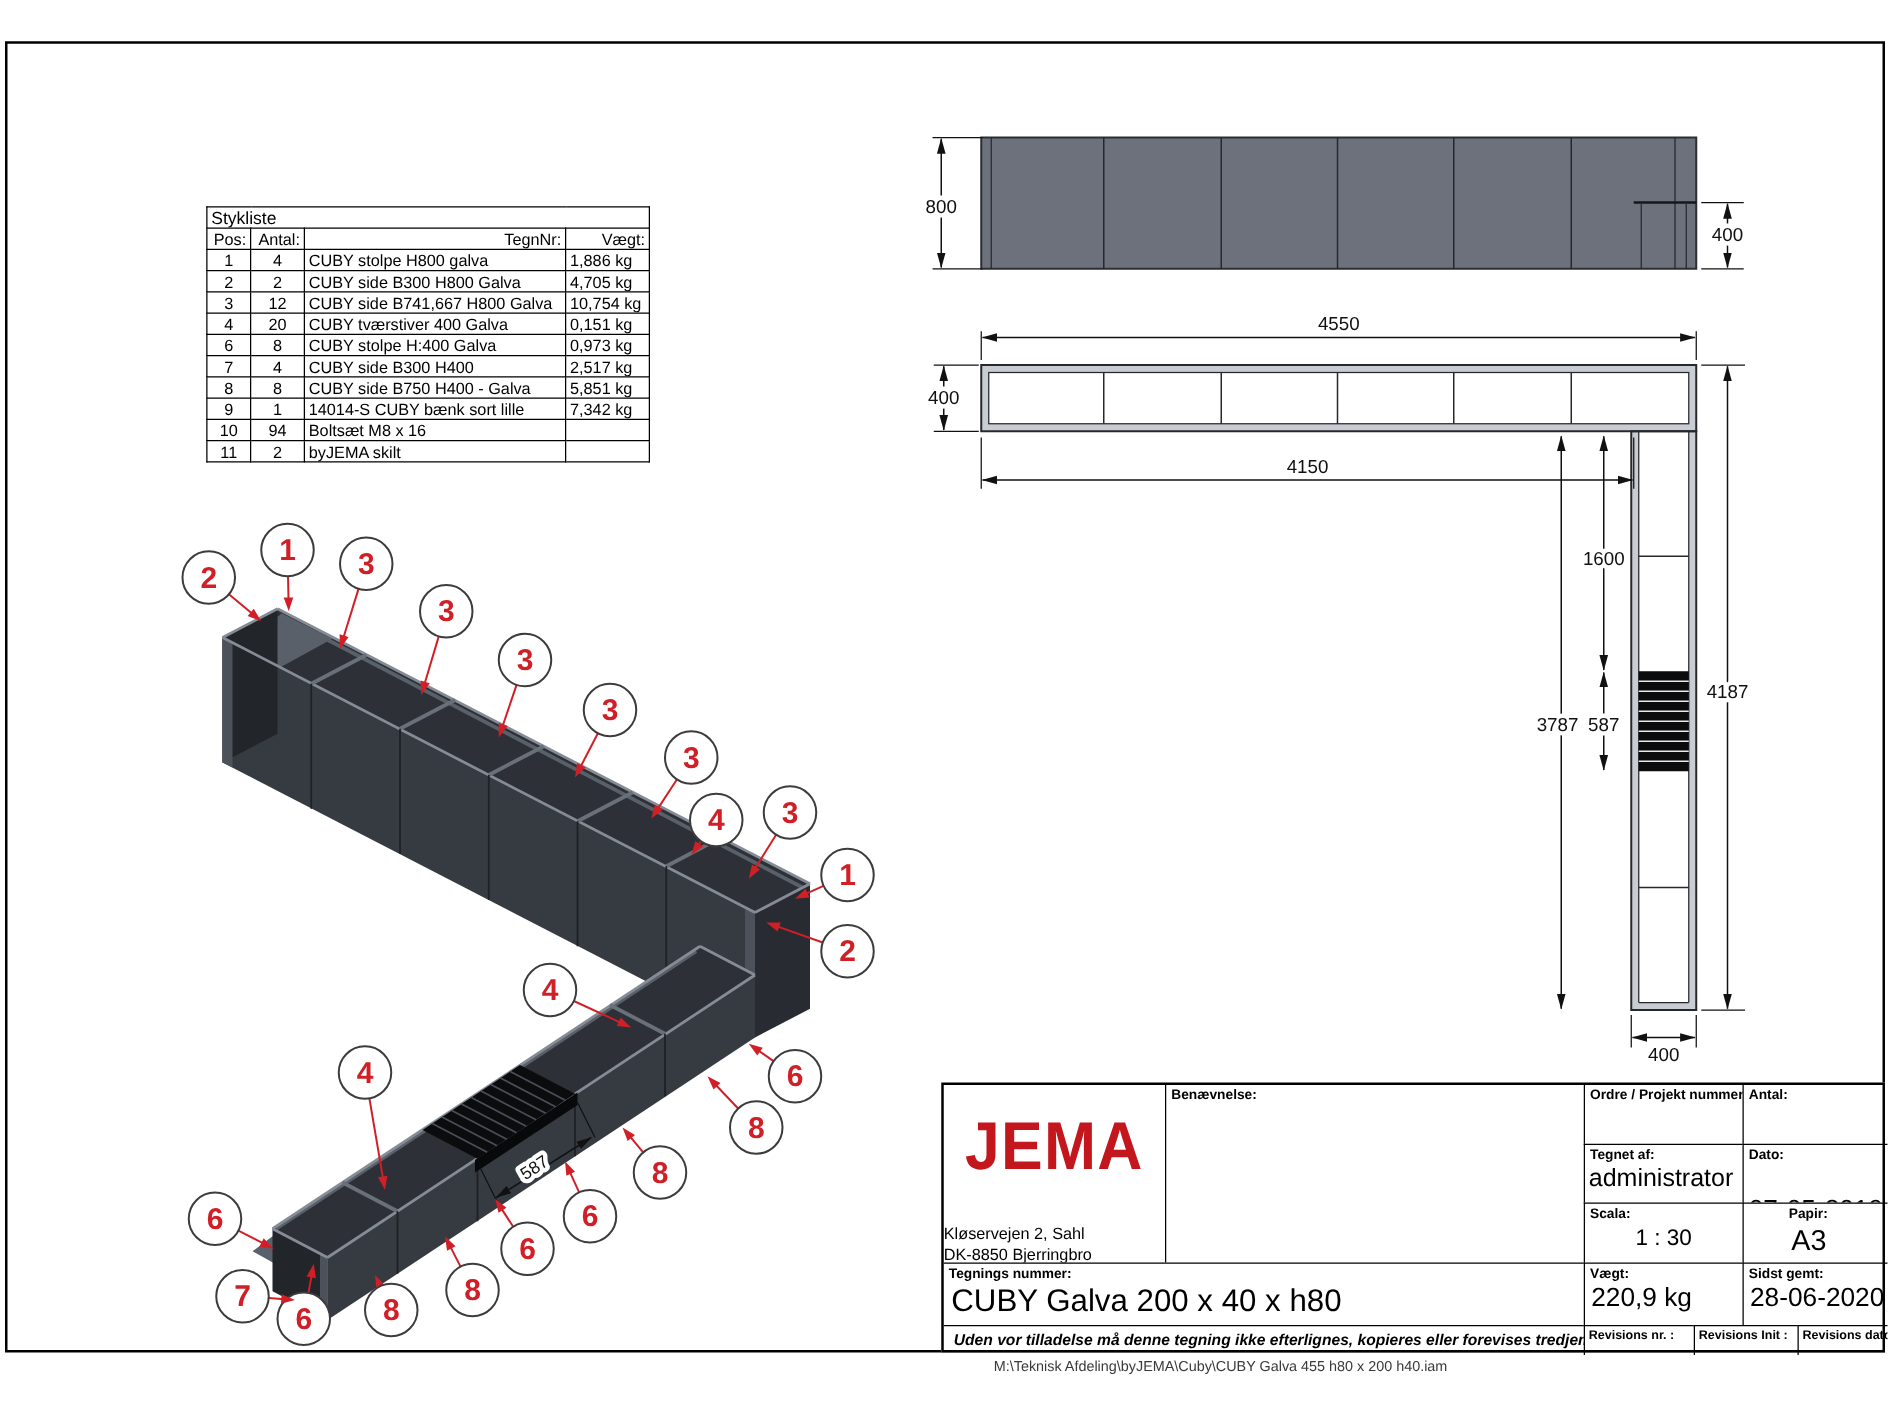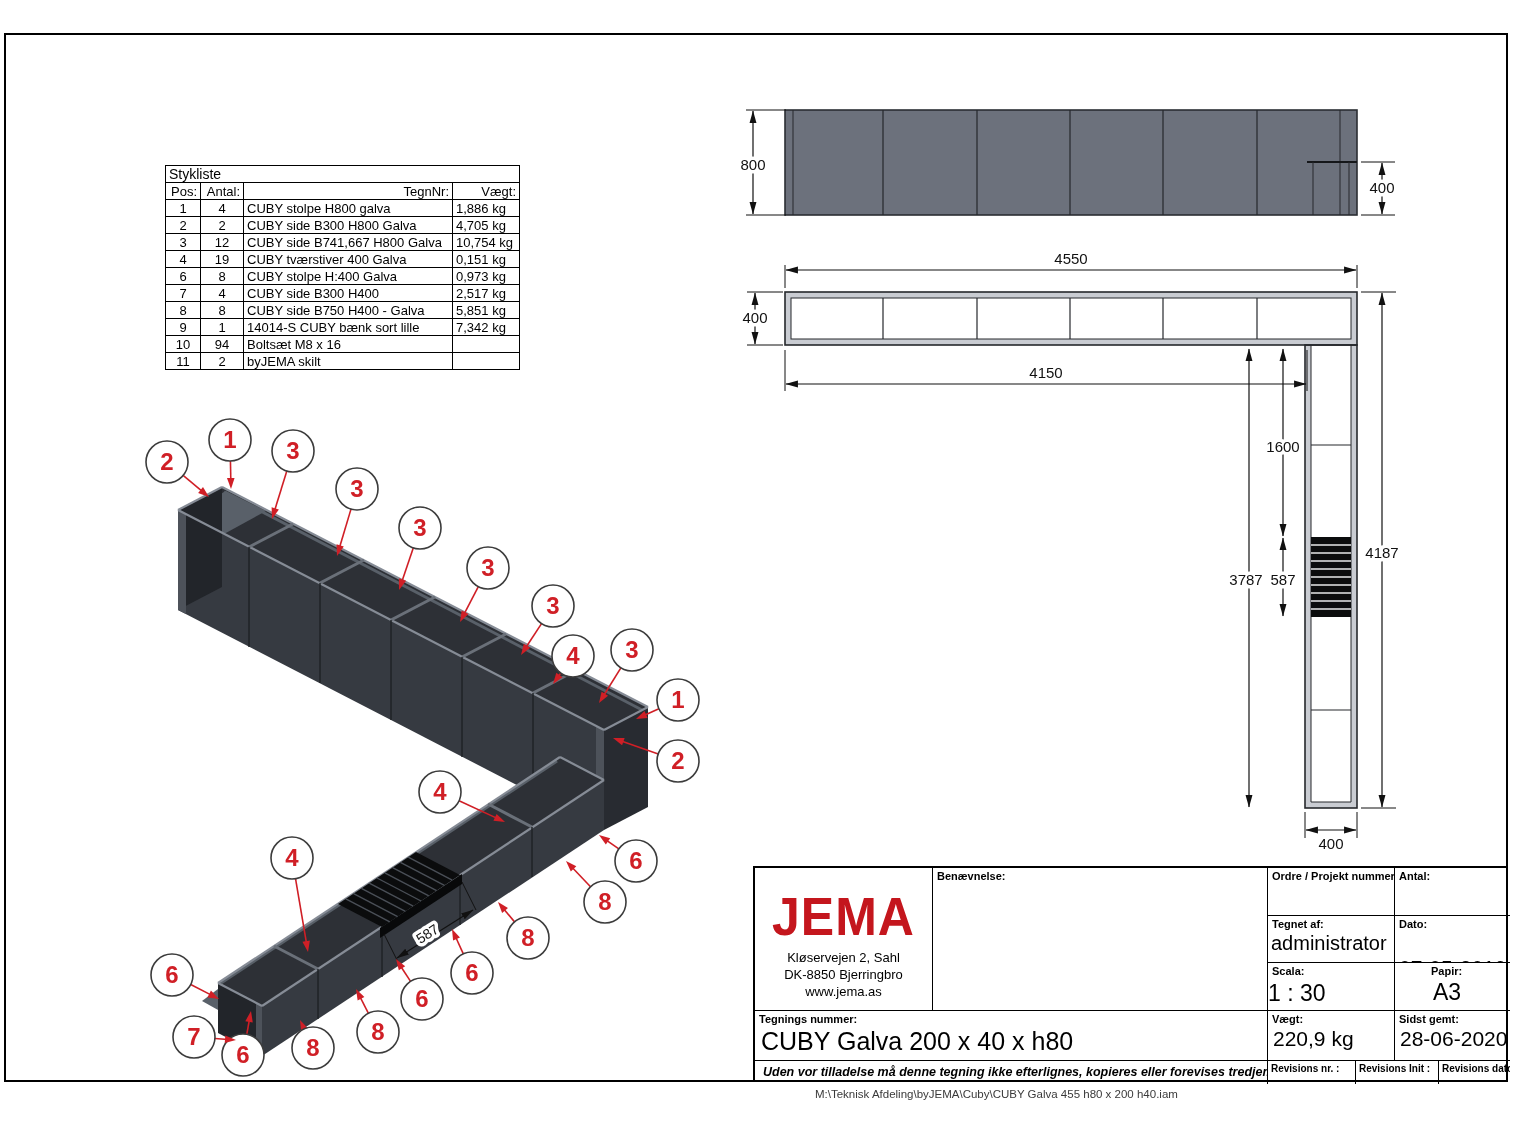--- a/index.html
+++ b/index.html
@@ -20,30 +20,30 @@
   .parts td.c2,.parts td.c3{text-align:left;}
 
   
   .tb{position:absolute;left:753px;top:866px;width:755px;height:216px;
       border:2px solid #000;box-sizing:border-box;background:#fff;}
   .cell{position:absolute;box-sizing:border-box;overflow:hidden;}
   .bl{border-left:1.5px solid #000;} .bt{border-top:1.5px solid #000;}
   .lbl{font-size:11px;font-weight:bold;padding:2px 4px;white-space:nowrap;}
   .logo{width:100%;text-align:center;font-weight:bold;font-size:50px;letter-spacing:1px;
         margin-top:20px;transform:scaleY(1.08);}
-  .addr{width:100%;text-align:center;font-size:13px;line-height:1.32;margin-top:3px;}
+  .addr{width:100%;text-align:left;font-size:13px;line-height:1.32;margin-top:32px;}
   .val-big{font-size:20px;padding:0 3px;white-space:nowrap;}
   .val-date{font-size:21px;padding:0 4px;white-space:nowrap;margin-top:24px;}
-  .val-scala{font-size:23px;margin-top:1px;}
+  .val-scala{font-size:18px;text-align:center;margin-top:1px;}
   .val-papir{font-size:23px;padding-left:6px;}
   .val-tegnnr{font-size:25px;padding-left:6px;white-space:nowrap;}
   .val-sm{font-size:21px;padding-left:5px;white-space:nowrap;}
   .disc{font-size:12.5px;font-style:italic;font-weight:bold;padding:4px 8px;white-space:nowrap;}
   .revlbl{font-size:10px;font-weight:bold;padding:2px 3px;white-space:nowrap;}
-  .pathnote{position:absolute;left:815px;top:1088px;font-size:11.5px;color:#3a3a3a;white-space:nowrap;}
+  .pathnote{position:absolute;left:795px;top:1088px;font-size:11.5px;color:#3a3a3a;white-space:nowrap;}
 
   
   .obj{stroke:#26282c;stroke-width:1.6;fill:none;}
   .thin{stroke:#26282c;stroke-width:1;fill:none;}
   .div{stroke:#26282c;stroke-width:1.2;fill:none;}
   .ext{stroke:#111;stroke-width:1;fill:none;}
   .dim{stroke:#111;stroke-width:1.2;fill:none;marker-start:url(#da);marker-end:url(#da);}
   .dimtxt{font-family:"Liberation Sans",sans-serif;font-size:15px;fill:#111;text-anchor:middle;
           paint-order:stroke;stroke:#fff;stroke-width:7px;stroke-linejoin:round;}
   .rail{stroke:#868c96;stroke-width:2.2;fill:none;}
@@ -91,21 +91,21 @@
           <td class="c3">4,705 kg</td>
         </tr>
         <tr>
           <td class="c0">3</td>
           <td class="c1">12</td>
           <td class="c2">CUBY side B741,667 H800 Galva</td>
           <td class="c3">10,754 kg</td>
         </tr>
         <tr>
           <td class="c0">4</td>
-          <td class="c1">19</td>
+          <td class="c1">20</td>
           <td class="c2">CUBY tværstiver 400 Galva</td>
           <td class="c3">0,151 kg</td>
         </tr>
         <tr>
           <td class="c0">6</td>
           <td class="c1">8</td>
           <td class="c2">CUBY stolpe H:400 Galva</td>
           <td class="c3">0,973 kg</td>
         </tr>
         <tr>

